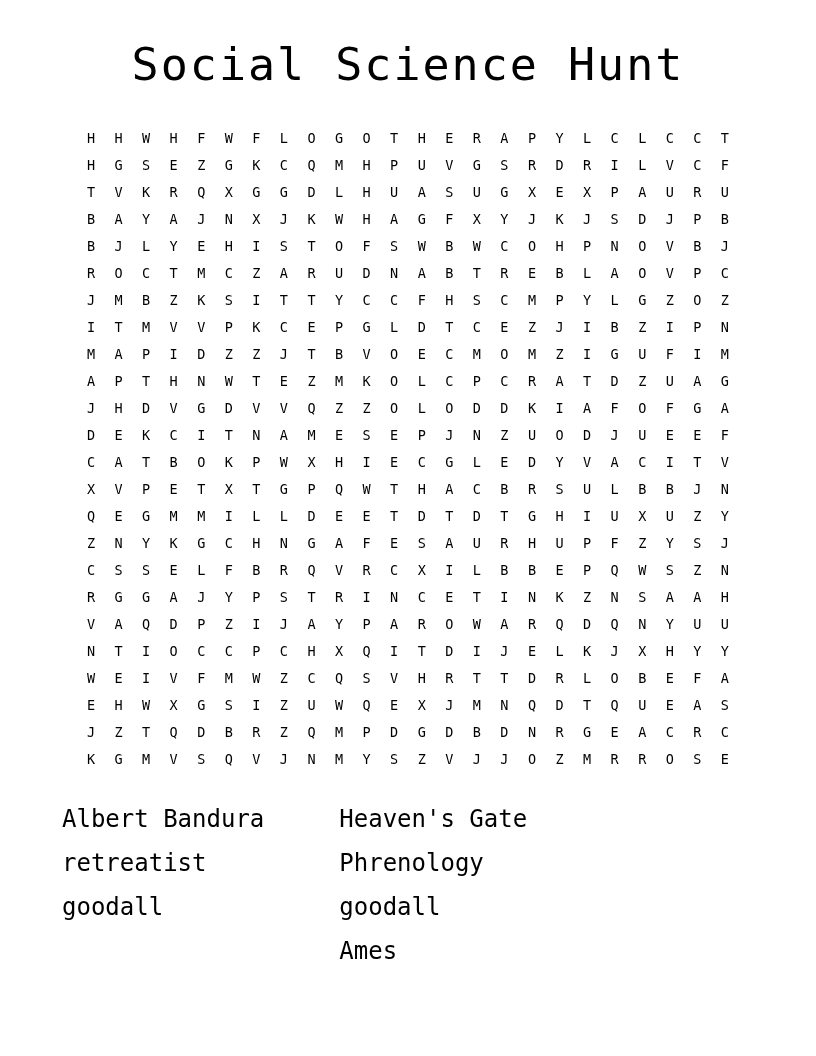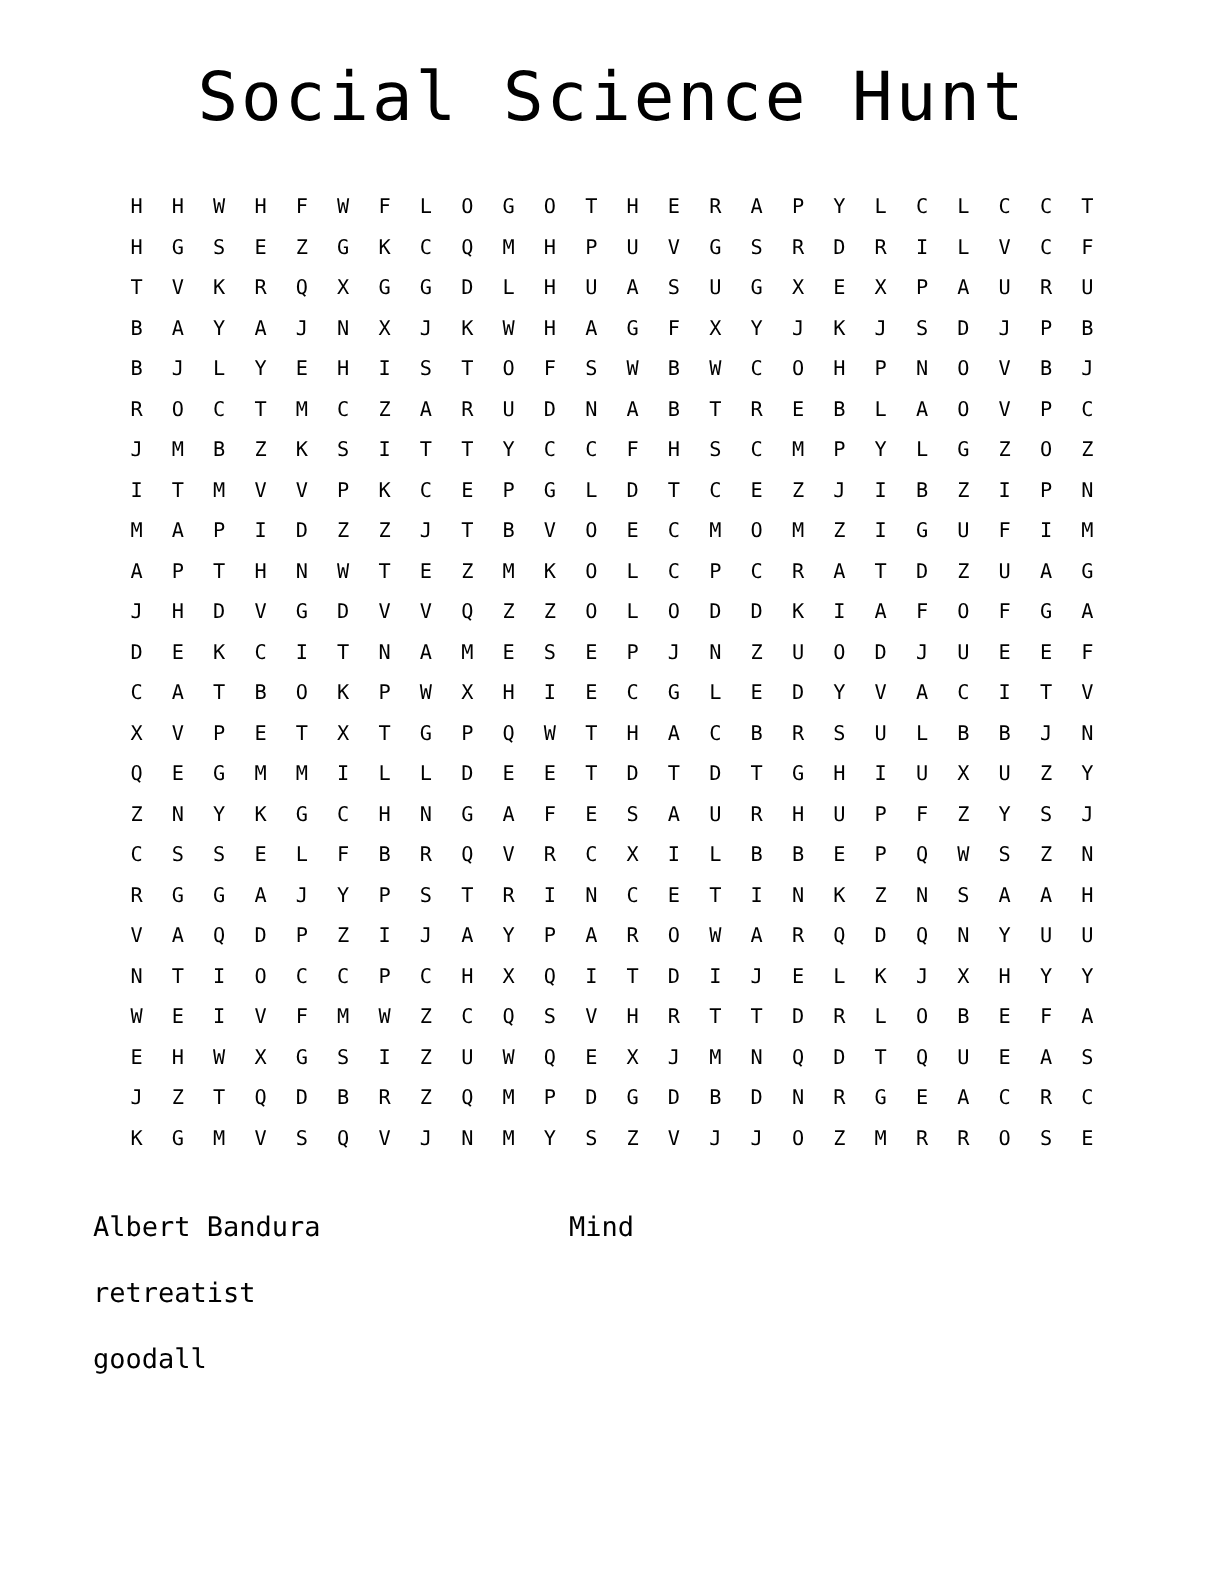--- a/index.html
+++ b/index.html
@@ -56,21 +56,21 @@
     padding-top: 24px;
     display: flex;
     flex-wrap: wrap;
   }
   .word-col {
     width: 33.33%;
     box-sizing: border-box;
   }
   .word {
     font-family: "DejaVu Sans Mono", monospace;
-    font-size: 18px;
+    font-size: 24px;
     line-height: 44px;
     color: #000;
     white-space: nowrap;
   }
   .col-0 { padding-left: 4px; }
   .col-1 { padding-left: 48px; }
   .col-2 { padding-left: 88px; }
 </style>
 </head>
 <body>
@@ -705,18 +705,23 @@
         <span class="cell">E</span>
       </div>
     </div>
 
   <div class="words" id="words">
       <div class="word-col col-0">
         <div class="word">Albert Bandura</div>
         <div class="word">retreatist</div>
         <div class="word">goodall</div>
       </div>
+      <div class="word-col col-1">
+        <div class="word">Heaven's Gate</div>
+        <div class="word">Phrenology</div>
+        <div class="word">goodall</div>
+        <div class="word">Ames</div>
+      </div>
       <div class="word-col col-2">
-        <div class="word">Mind</div>
       </div>
     </div>
 
 </div>
 
 </body></html>

